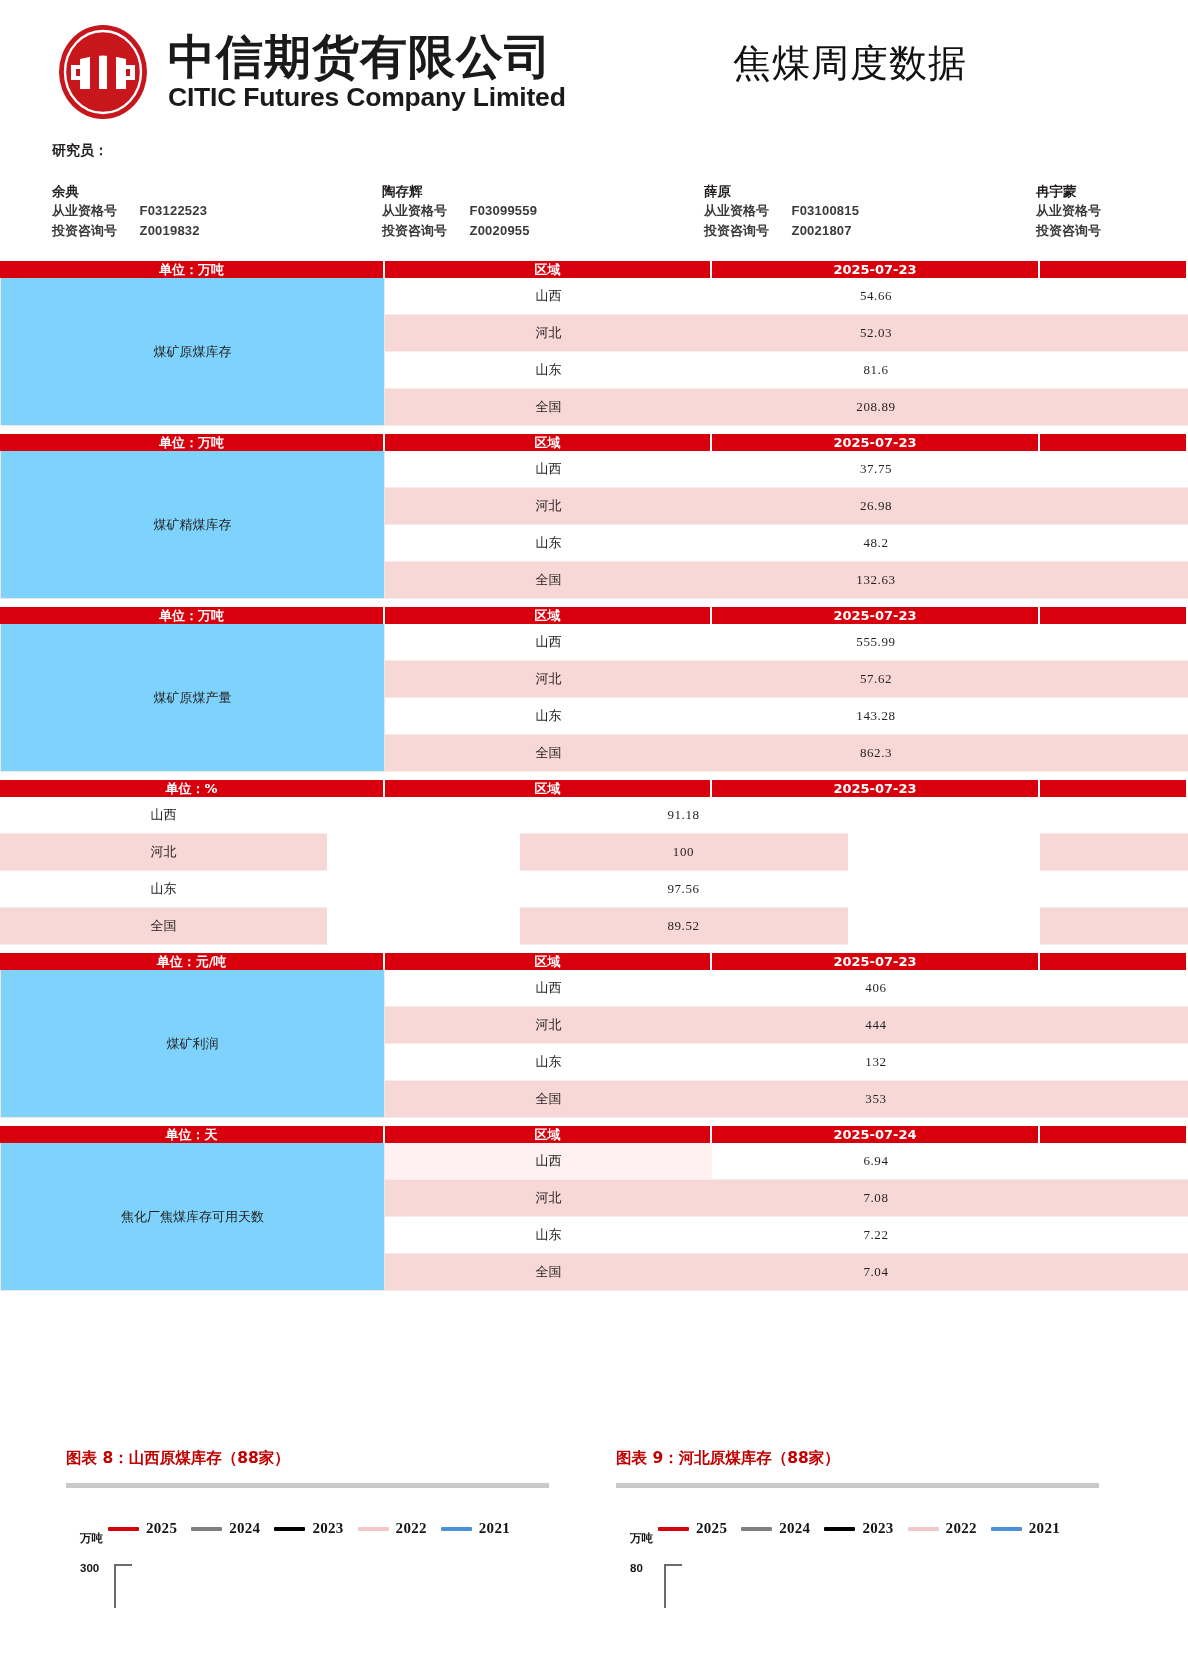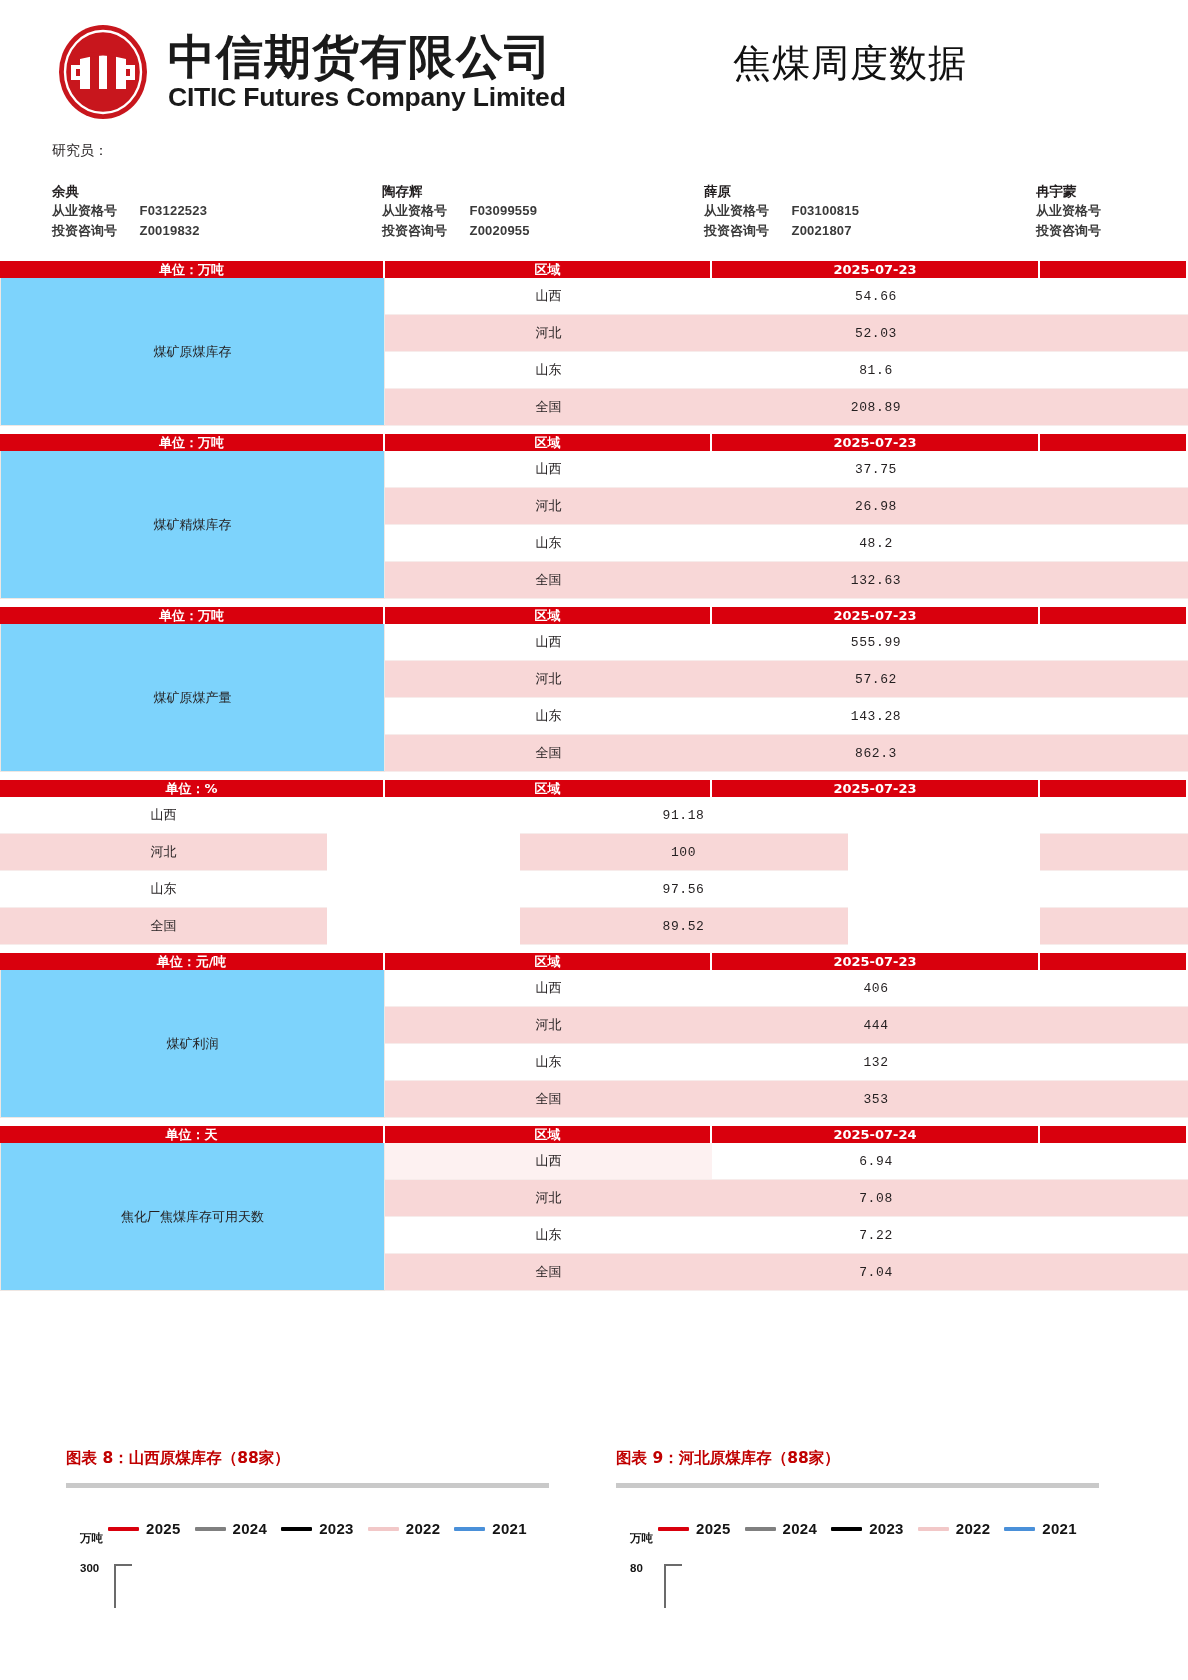--- a/index.html
+++ b/index.html
@@ -32,21 +32,21 @@
     position:absolute; left: 733px; top: 38px;
     font-family: "DejaVu Sans", sans-serif;
     font-size: 38px; font-weight: 400; color:#111; letter-spacing: 1px;
     white-space: nowrap;
   }
 
   
   .researchers { position:absolute; left:52px; top:142px; width:1136px; }
   .res-heading {
     font-family:"DejaVu Sans", sans-serif;
-    font-size:14px; font-weight:400; color:#231f20; margin-bottom:22px;
+    font-size:14px; font-weight:700; color:#231f20; margin-bottom:22px;
   }
   .res-grid { position:relative; height:60px; }
   .res-col { position:absolute; top:0; white-space:nowrap; }
   .res-name {
     font-family:"DejaVu Sans", sans-serif;
     font-size:13.5px; font-weight:700; color:#231f20; line-height:19px;
   }
   .res-line {
     font-family:"DejaVu Sans", sans-serif;
     font-size:13px; font-weight:700; color:#3a3a3a; line-height:20px;
@@ -71,21 +71,21 @@
     font-family:"DejaVu Sans", sans-serif; font-size:13px; color:#231f20;
     text-align:center;
   }
   .dt-rows { flex:1 1 auto; }
   .dt-row { display:flex; height:37px;justify-content:space-between; }
   .dt-row .c {
     display:flex; align-items:center; justify-content:center;
     font-family:"DejaVu Sans", sans-serif; font-size:13px; color:#231f20;
     border-bottom:1px solid #f7eceb;
   }
-  .dt-row .c.num { font-family:Liberation Mono, monospace; letter-spacing:0.6px; }
+  .dt-row .c.num { font-family:Liberation Serif, serif; letter-spacing:0.6px; }
   .row-odd .c { background:#ffffff; }
   .row-even .c { background:#f8d7d7; }
   .row-odd.tint-region .c.region { background:#fdf1f1; }
   .w-col1 { width:385px; }
   .w-col2 { width:327px; }
   .w-col3 { width:328px; }
   .w-col4 { width:148px; }
 
   
   .charts { position:absolute; left:0; top:1448px; width:1188px; height:232px; }
@@ -97,21 +97,21 @@
     font-size:15.5px; font-weight:700; color:#c00000; white-space:nowrap;
   }
   .chart-rule { margin-top:14px; height:5px; background:#c9c9c9; width:483px; }
   .chart-legend {
     margin-top:32px; display:flex; align-items:center; gap:14px;
     padding-left:42px;
   }
   .leg-item { display:flex; align-items:center; gap:7px; }
   .leg-swatch { width:31px; height:4px; border-radius:1px; display:block; }
   .leg-label {
-    font-family:Liberation Sans, sans-serif;
+    font-family:Liberation Serif, serif;
     font-size:15px; font-weight:700; color:#141414; letter-spacing:0.3px;
   }
   .chart-unit {
     font-family:"DejaVu Sans", sans-serif;
     font-size:11.5px; font-weight:700; color:#141414;
     margin-top:-6px; padding-left:14px;
   }
   .chart-axis { margin-top:16px; position:relative; height:46px; padding-left:14px; }
   .axis-max {
     font-family:"Liberation Sans", sans-serif; font-size:11.5px; font-weight:700;

